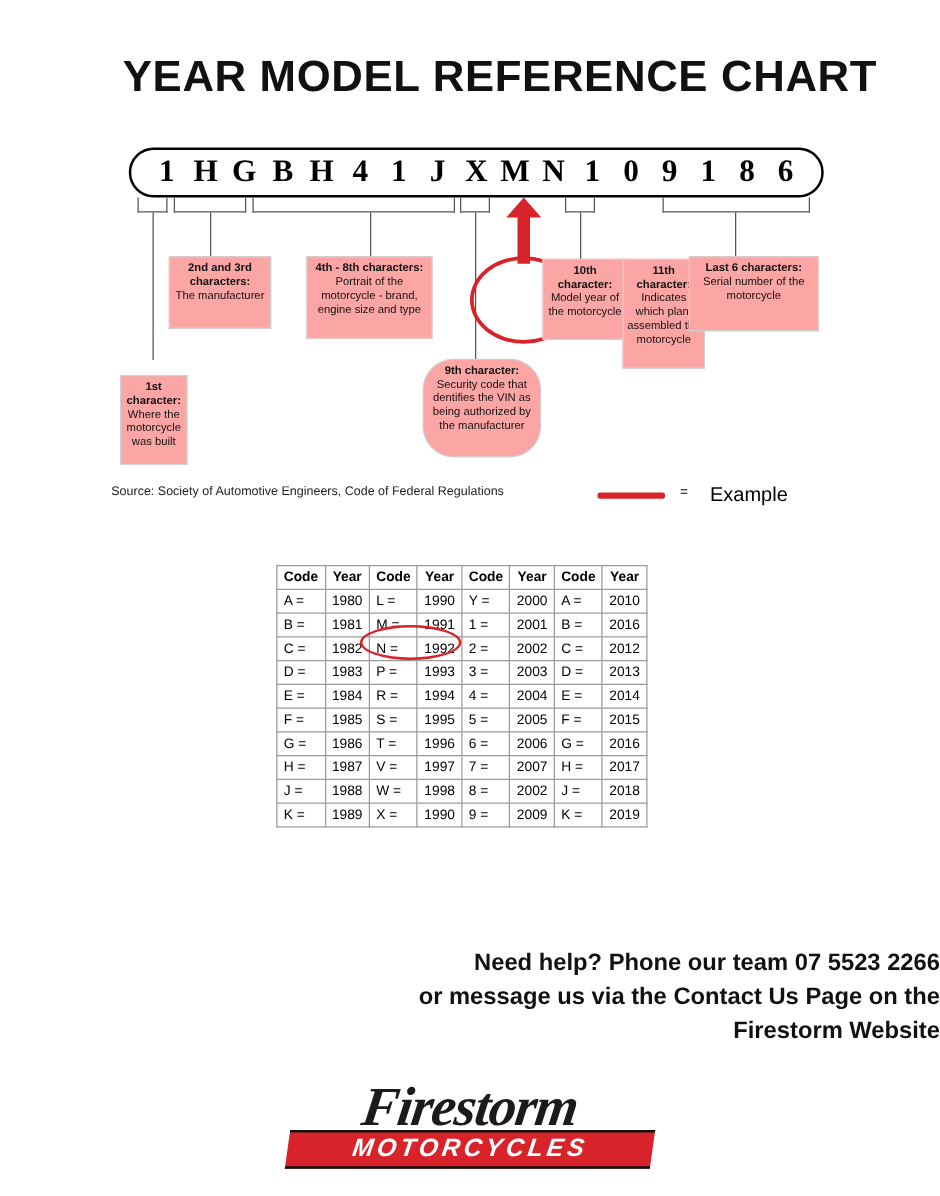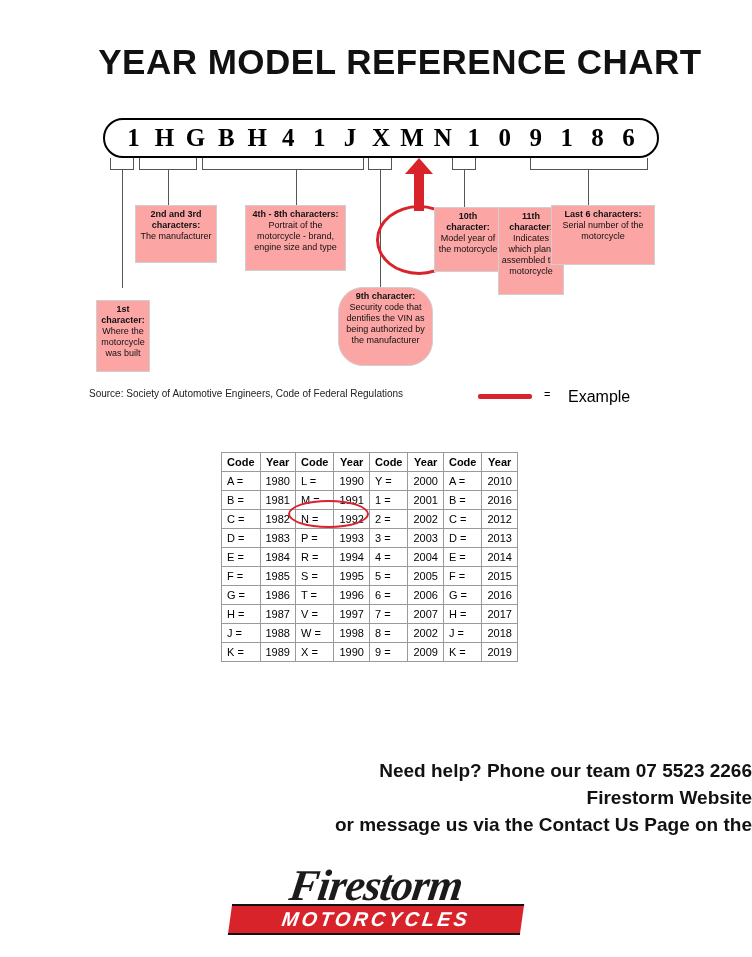--- a/index.html
+++ b/index.html
@@ -439,20 +439,20 @@
       <td>K =</td>
       <td class="year">2019</td>
     </tr>
   </tbody>
 </table>
 
 <div id="red-table-ellipse"></div>
 
 <div id="help-text">
   <div>Need help?  Phone our team 07 5523 2266</div>
+  <div>or message us via the Contact Us Page on the</div>
   <div>Firestorm Website</div>
-  <div>or message us via the Contact Us Page on the</div>
 </div>
 
 <div id="logo">
   <div id="logo-word">Firestorm</div>
   <div id="logo-sub">MOTORCYCLES</div>
 </div>
 
 </body></html>

